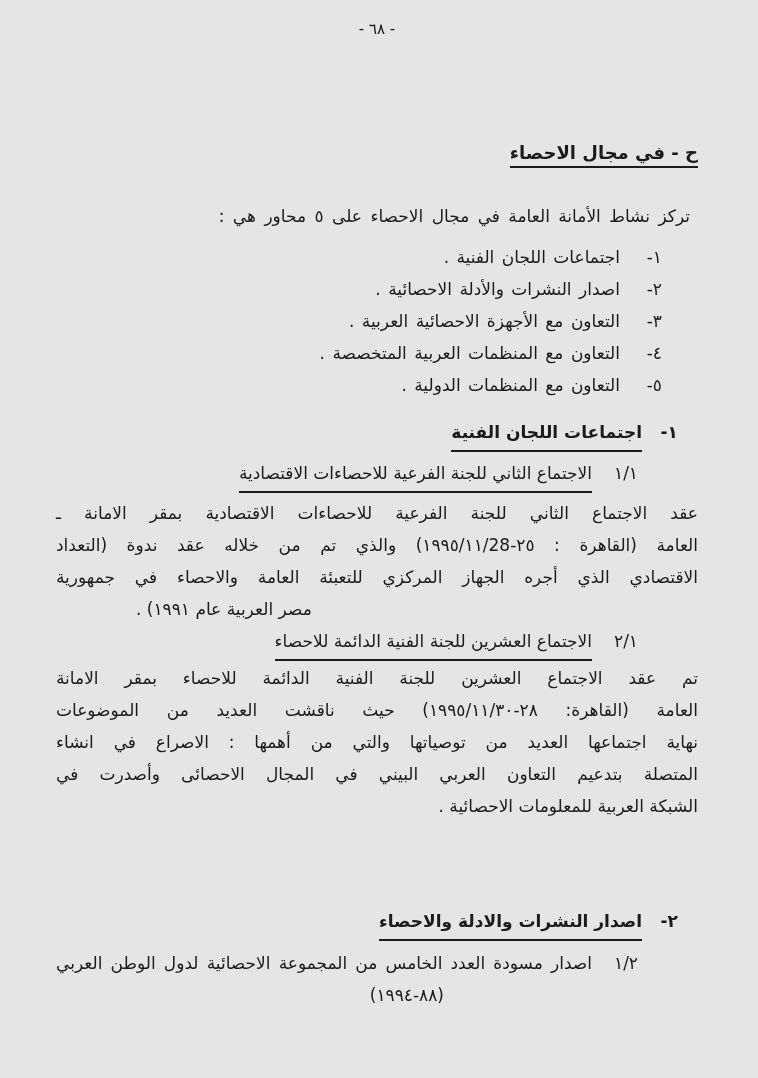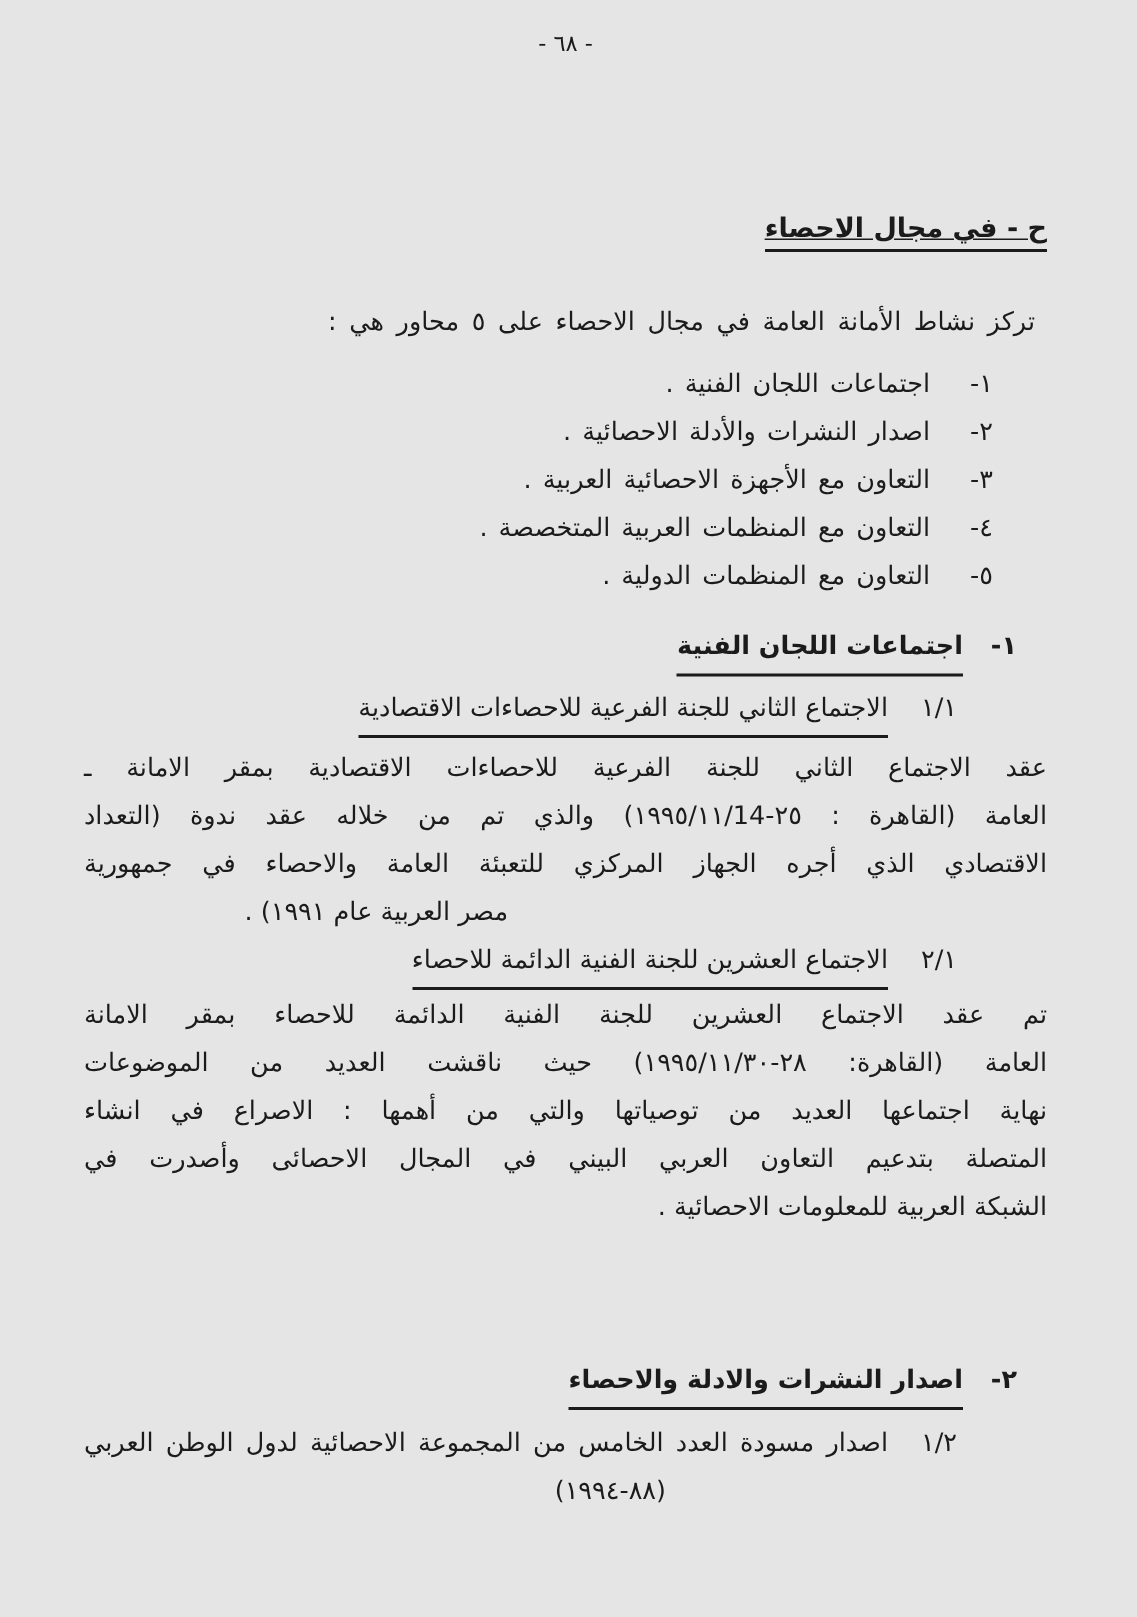--- a/index.html
+++ b/index.html
@@ -15,21 +15,21 @@
     overflow: hidden;
     box-sizing: border-box;
     padding: 0 60px 0 56px;
   }
   .pagenum {
     margin-top: 20px;
     text-align: center;
     font-size: 15px;
     letter-spacing: 2px;
   }
-  .heading-row { margin-top: 100px; line-height: 30px; text-decoration: underline; }
+  .heading-row { margin-top: 100px; line-height: 30px; }
   .bold { font-weight: bold; }
   .u {
     border-bottom: 2px solid #1b1b1b;
     padding-bottom: 3px;
   }
   .heading-row .u { font-size: 18px; }
   .intro {
     margin: 34px 0 0 0;
     font-size: 17px;
     line-height: 26px;
@@ -46,21 +46,21 @@
   .stitle { font-size: 17px; }
 
   .subrow { display: flex; line-height: 30px; font-size: 17px; padding-right: 60px; align-items: baseline; }
   .subnum { flex: 0 0 46px; }
 
   .para { font-size: 17px; }
   .para > div { line-height: 32px; }
   .jline { text-align: justify; text-align-last: justify; }
   .jfull { flex: 1; text-align: justify; text-align-last: justify; }
 
-  .endline-1 { margin-left: 107px; text-align: left; }
+  .endline-1 { margin-left: 80px; text-align: left; }
   .endline-2 { margin-left: 194px; text-align: right; }
 
   .mt-s1   { margin-top: 16px; }
   .mt-sub1 { margin-top: 6px; }
   .mt-p1   { margin-top: 4px; }
   .mt-sub2 { margin-top: 1px; }
   .mt-p2   { margin-top: 1px; }
   .mt-s2   { margin-top: 84px; }
   .mt-sub21{ margin-top: 7px; }
   .paren-line {
@@ -111,21 +111,21 @@
     <span class="stitle u bold">اجتماعات اللجان الفنية</span>
   </div>
 
   <div class="subrow mt-sub1">
     <span class="subnum">١/١</span>
     <span class="u">الاجتماع الثاني للجنة الفرعية للاحصاءات الاقتصادية</span>
   </div>
 
   <div class="para mt-p1">
     <div class="jline">عقد الاجتماع الثاني للجنة الفرعية للاحصاءات الاقتصادية بمقر الامانة ـ</div>
-    <div class="jline">العامة (القاهرة : ٢٥-١٩٩٥/١١/14) والذي تم من خلاله عقد ندوة (التعداد</div>
+    <div class="jline">العامة (القاهرة : ٢٥-١٩٩٥/١١/28) والذي تم من خلاله عقد ندوة (التعداد</div>
     <div class="jline">الاقتصادي الذي أجره الجهاز المركزي للتعبئة العامة والاحصاء في جمهورية</div>
     <div class="endline-1">مصر العربية عام ١٩٩١) .</div>
   </div>
 
   <div class="subrow mt-sub2">
     <span class="subnum">٢/١</span>
     <span class="u">الاجتماع العشرين للجنة الفنية الدائمة للاحصاء</span>
   </div>
 
   <div class="para mt-p2">

